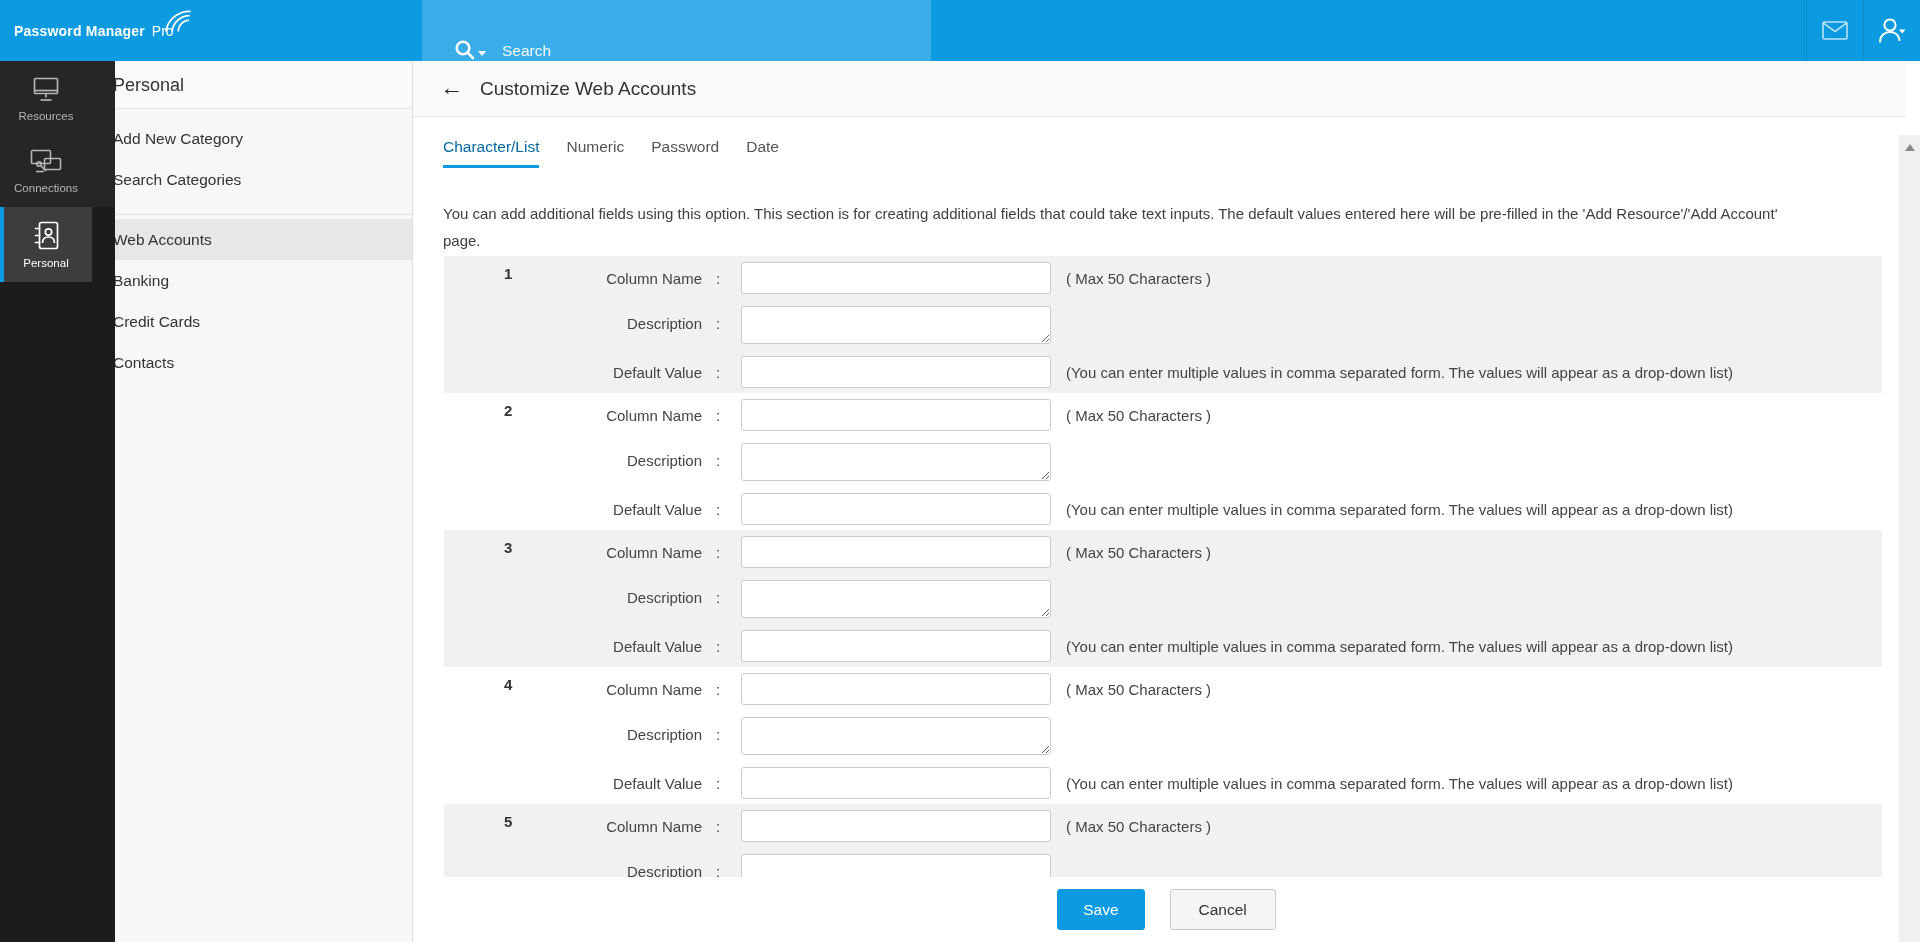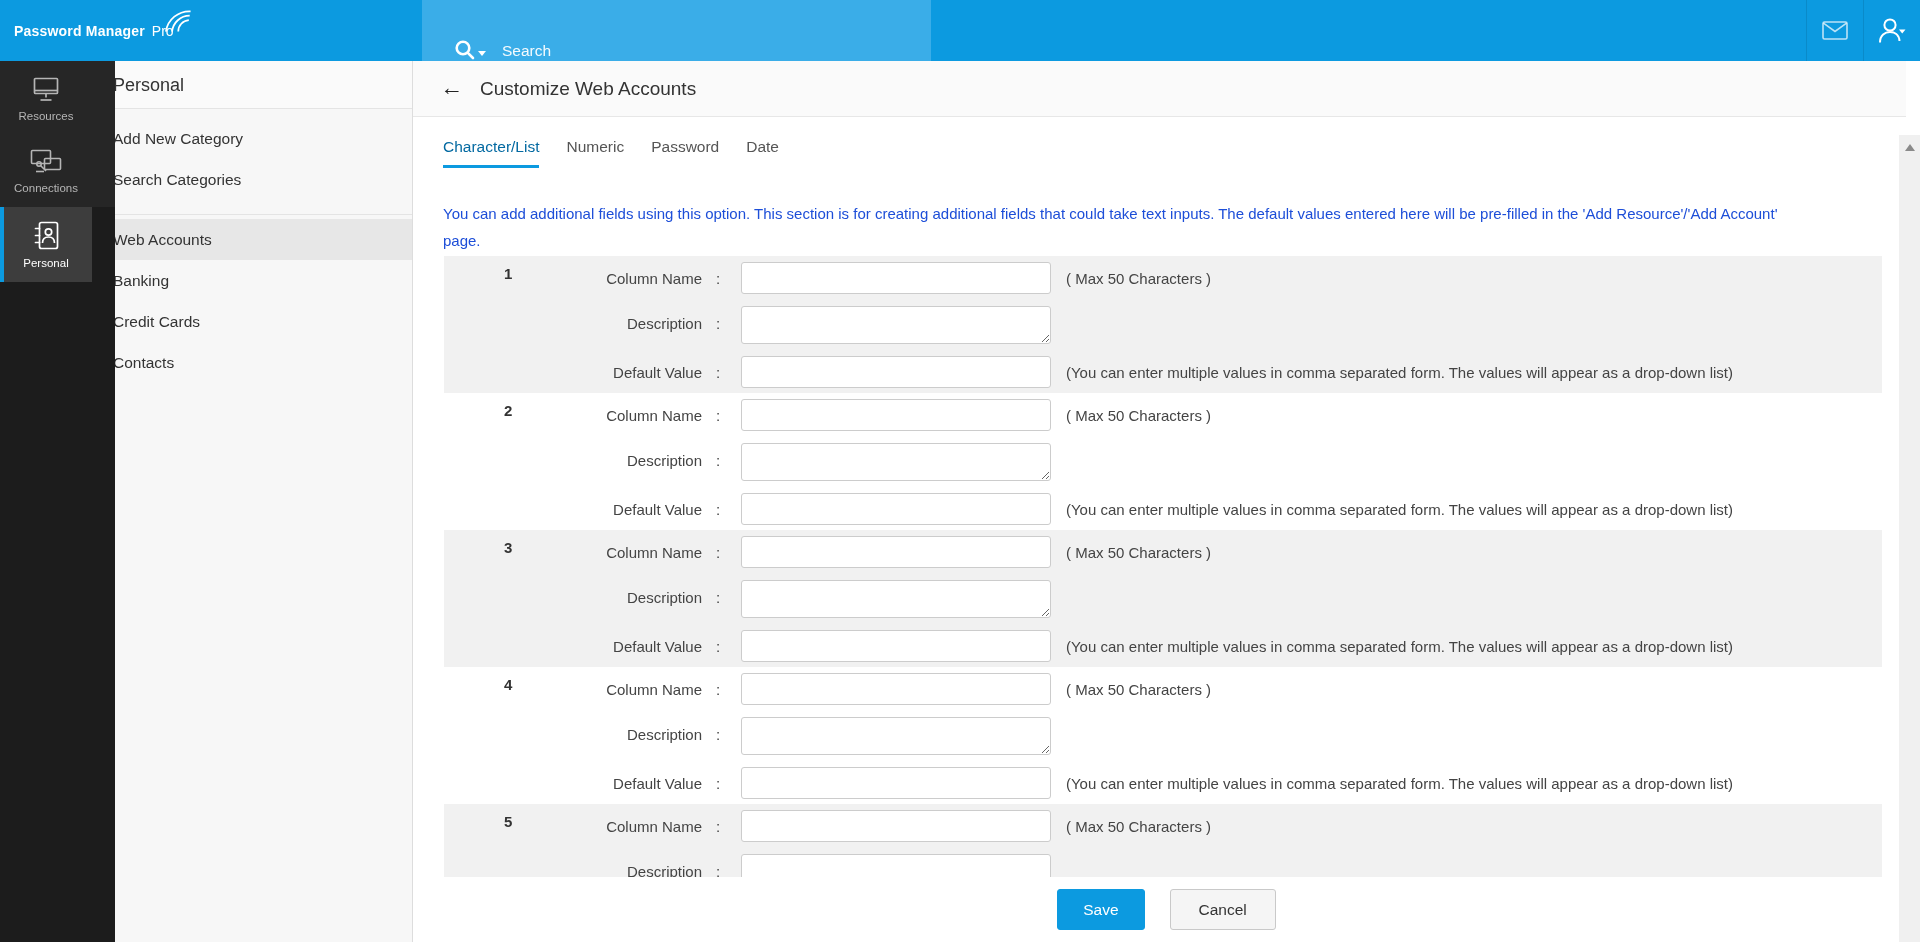--- a/index.html
+++ b/index.html
@@ -54,21 +54,21 @@
   .main{position:absolute;left:413px;top:61px;right:0;bottom:0;background:#fff;}
   .title-strip{height:56px;background:#fafafa;border-bottom:1px solid #e7e7e7;
                display:flex;align-items:center;padding-left:27px;gap:17px;width:calc(100% - 14px);}
   .back{font-size:23px;color:#222;cursor:pointer;line-height:1;margin-top:-2px;}
   .page-title{font-size:19px;font-weight:400;color:#333;margin:0;}
 
   .content{position:absolute;left:0;top:57px;right:0;bottom:65px;overflow:hidden;background:#fff;z-index:1;}
   .tabs{display:flex;gap:27px;padding:20px 0 0 30px;}
   .tab{font-size:15.5px;color:#555;padding-bottom:9px;border-bottom:3px solid transparent;cursor:pointer;}
   .tab.active{color:#0369a1;border-bottom-color:var(--accent);}
-  .desc{margin:32px 30px 0;max-width:1370px;font-size:15px;color:#1d4ed8;line-height:27px;}
+  .desc{margin:32px 30px 0;max-width:1370px;font-size:15px;color:#404040;line-height:27px;}
 
   .rows{margin-top:2px;}
   .form-row{position:relative;margin:0 38px 0 31px;padding-top:6px;height:137px;}
   .form-row.stripe{background:var(--stripe);}
   .row-num{position:absolute;left:60px;top:9px;font-size:15px;font-weight:700;color:#333;}
   .field-line{display:flex;align-items:center;margin-bottom:12px;}
   .flabel{width:258px;text-align:right;font-size:15px;color:#444;flex:none;}
   .colon{margin-left:8px;width:16px;text-align:center;font-size:15px;color:#444;flex:none;}
   .fin{width:310px;height:32px;border:1px solid #ccc;border-radius:3px;margin-left:15px;
        padding:0 8px;font-size:14px;color:#333;outline:none;background:#fff;font-family:inherit;flex:none;}

